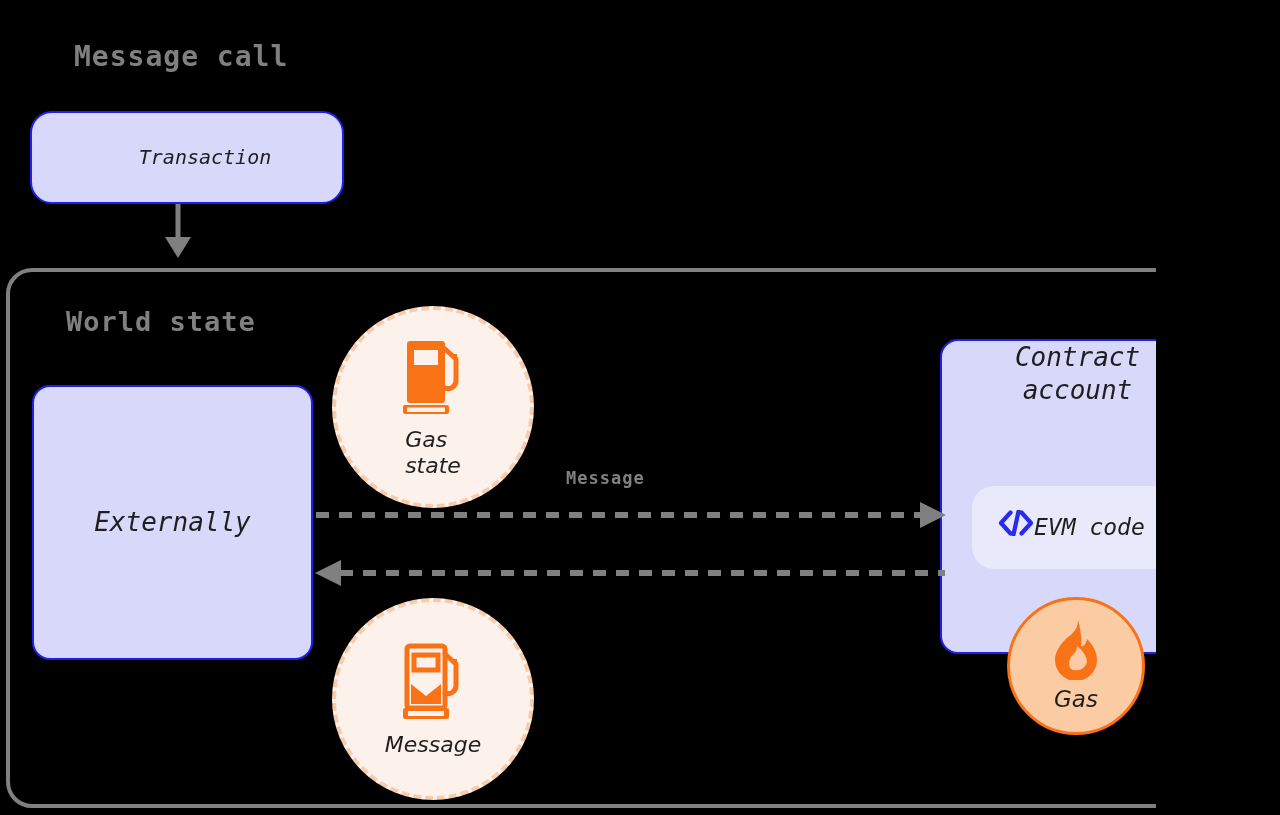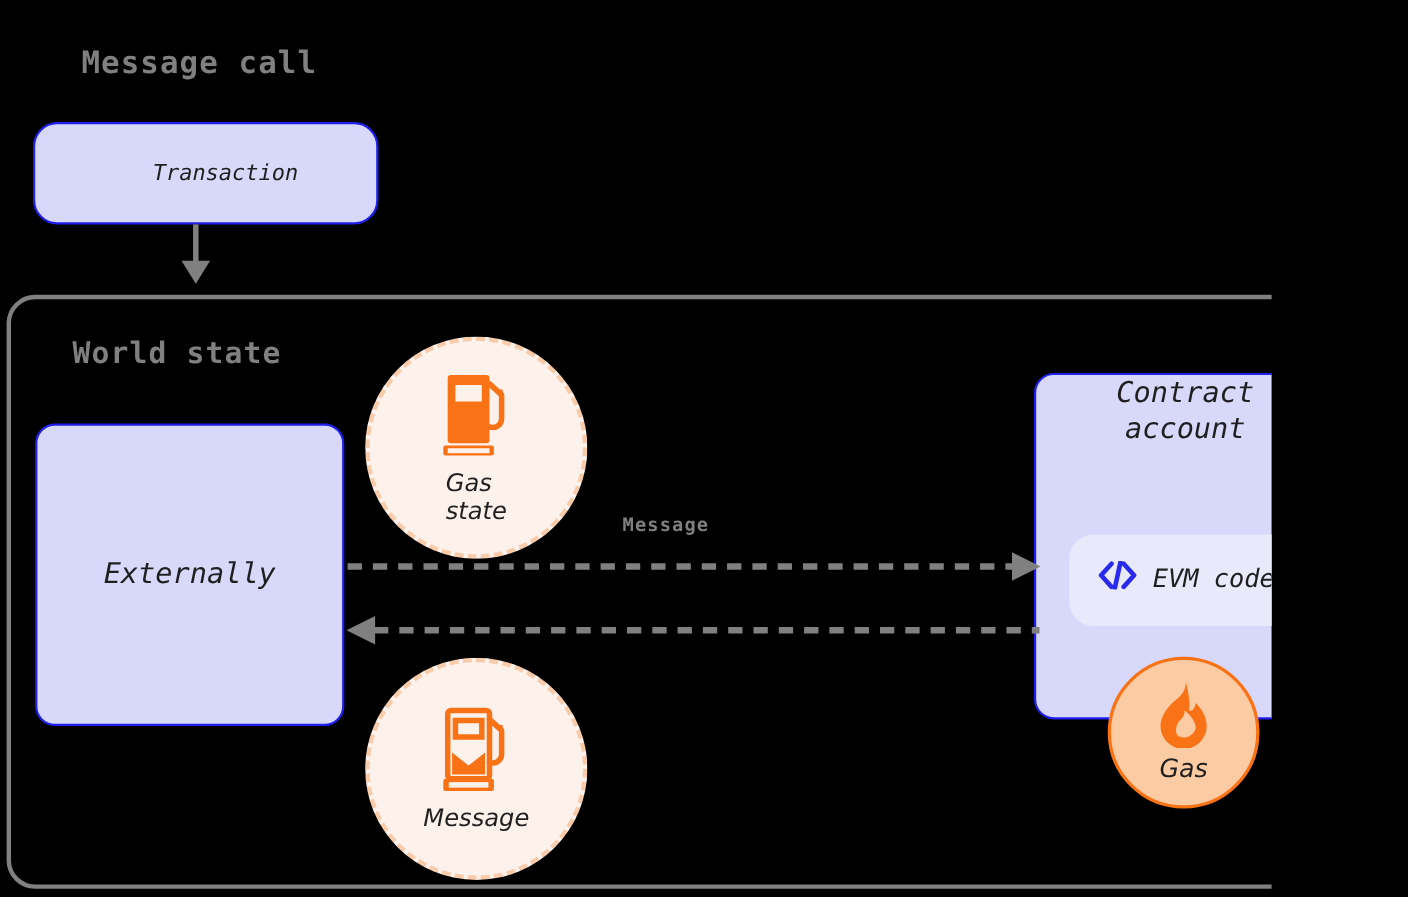--- a/index.html
+++ b/index.html
@@ -80,21 +80,20 @@
     position: absolute;
     left: 30px; top: 145px;
     width: 214px; height: 83px;
     box-sizing: border-box;
     background: #e9e9fc;
     border-radius: 22px;
     display: flex;
     align-items: center;
     justify-content: flex-start;
     padding-left: 26px;
-    gap: 14px;
   }
   #chip-evm .chip-label {
     font-family: "DejaVu Sans Mono", "Liberation Mono", monospace;
     font-style: italic;
     font-size: 23px;
     color: #1f1f1f;
     white-space: nowrap;
   }
 
   

